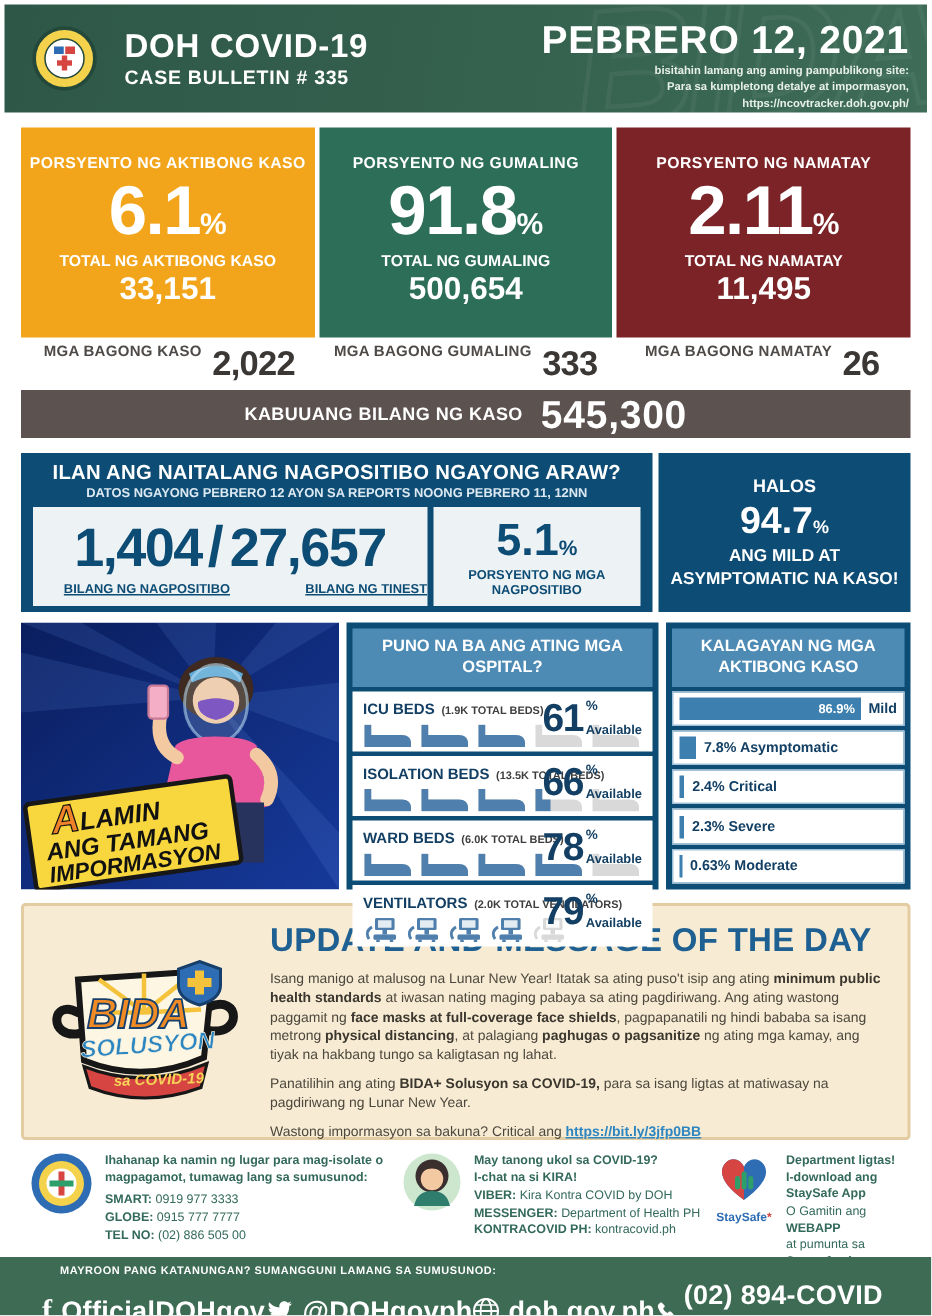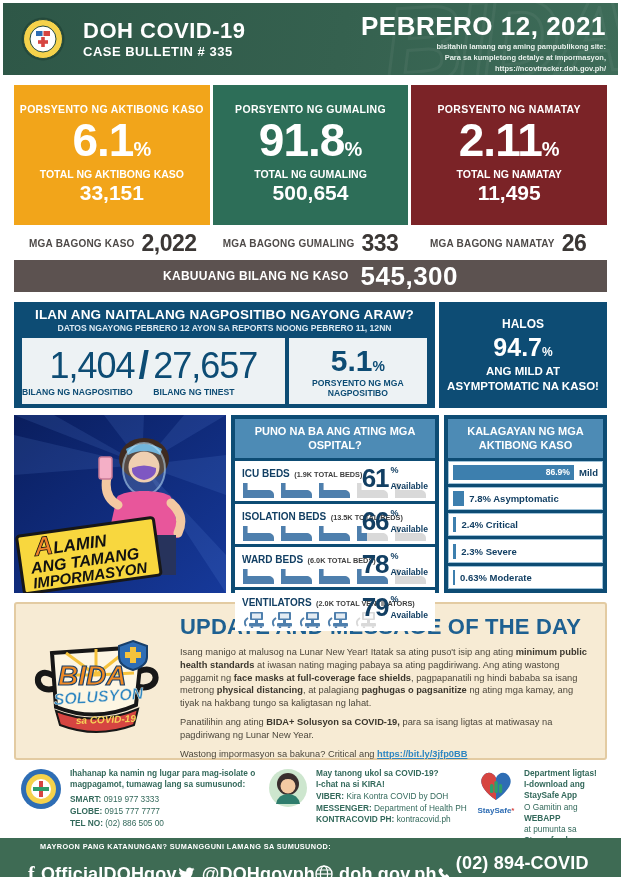--- a/index.html
+++ b/index.html
@@ -24,43 +24,43 @@
   .cards-row { display:flex; gap:3px; margin:10px 14px 0; height:140px; }
   .card { flex:1; color:#fff; text-align:center; padding-top:18px; }
   .card-label { font-size:10.5px; font-weight:bold; letter-spacing:0.3px; }
   .card-pct { font-size:46px; font-weight:bold; letter-spacing:-1px; line-height:1.1; }
   .card-pct .pct-sign { font-size:20px; font-weight:bold; letter-spacing:0; }
   .card-total-label { font-size:10.5px; font-weight:bold; margin-top:2px; }
   .card-total { font-size:21px; font-weight:bold; margin-top:1px; }
 
   
   .new-row { display:flex; margin:4px 14px 0; height:28px; }
-  .new-item { flex:1; display:flex; align-items:center; justify-content:center; gap:7px; }
+  .new-item { flex:1; display:flex; align-items:flex-start; justify-content:center; gap:7px; }
   .new-label { font-size:10px; font-weight:bold; color:#4E4A48; letter-spacing:0.2px; }
   .new-value { font-size:23px; font-weight:bold; color:#3B3735; letter-spacing:-0.5px; }
 
   
   .total-bar { margin:3px 14px 0; height:32px; background:#5C5250; color:#fff;
     display:flex; align-items:center; justify-content:center; gap:12px; }
   .total-label { font-size:12px; font-weight:bold; letter-spacing:0.3px; }
   .total-value { font-size:26px; font-weight:bold; letter-spacing:0.5px; }
 
   
   .positives { display:flex; gap:4px; margin:10px 14px 0; height:106px; }
   .pos-left { flex:1; background:#0D4C74; padding:5px 8px 8px; color:#fff; }
   .pos-heading { text-align:center; font-size:13.5px; font-weight:bold; letter-spacing:0.2px; }
   .pos-subheading { text-align:center; font-size:8.6px; font-weight:bold; margin-top:1px; color:#DCE9F2; }
   .pos-boxes { display:flex; gap:4px; margin-top:5px; height:66px; }
   .pos-box { background:#EDF2F4; color:#0D4C74; display:flex; flex-direction:column; justify-content:center; }
   .pos-box-main { flex:1.9; }
   .pos-nums { display:flex; align-items:baseline; justify-content:center; gap:4px; }
-  .pos-num { font-size:36px; font-weight:normal; letter-spacing:-1px; }
+  .pos-num { font-size:36px; font-weight:bold; letter-spacing:-1px; }
   .pos-slash { font-size:38px; font-weight:bold; }
   .pos-labels { display:flex; }
-  .pos-label { flex:1; text-align:left; font-size:8.6px; font-weight:bold; line-height:1.2; }
+  .pos-label { flex:1; text-align:right; font-size:8.6px; font-weight:bold; line-height:1.2;text-decoration:underline; }
   .pos-box-pct { flex:1; text-align:center; }
   .pos-pct { font-size:30px; font-weight:bold; }
   .pos-pct .pct-sign { font-size:14px; }
   .pos-pct-label { font-size:8.6px; font-weight:bold; line-height:1.2; }
   .pos-right { width:168px; background:#0D4C74; color:#fff; text-align:center;
     display:flex; flex-direction:column; justify-content:center; gap:2px; padding:4px; }
   .halos-line1 { font-size:12px; font-weight:bold; }
   .halos-pct { font-size:25px; font-weight:bold; }
   .halos-pct .pct-sign { font-size:12px; }
   .halos-line2 { font-size:11.5px; font-weight:bold; line-height:1.25; }

